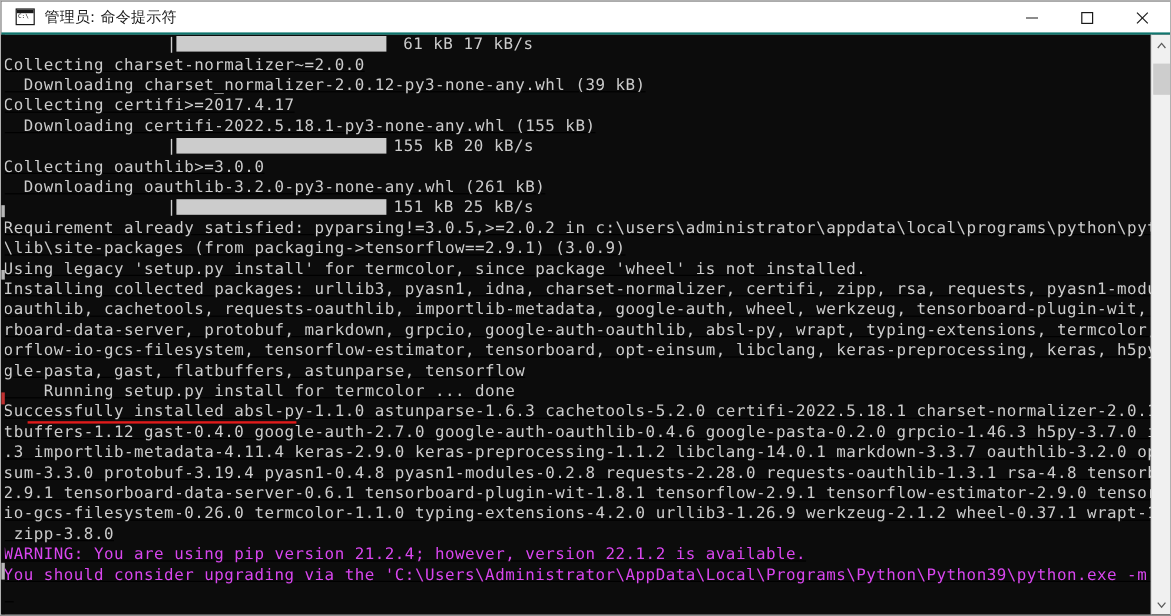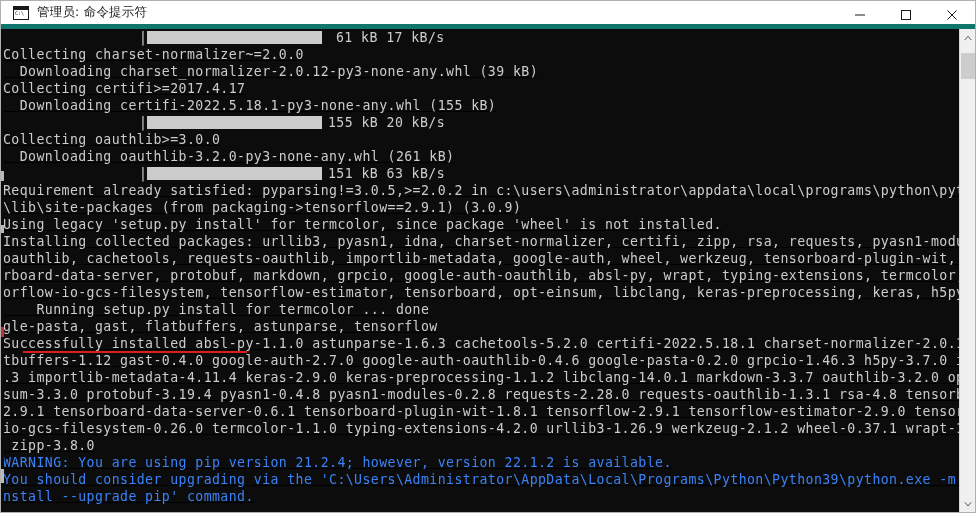--- a/index.html
+++ b/index.html
@@ -22,21 +22,21 @@
     border: 1px solid #b0b0b0;
     overflow: hidden;
   }
   
   .titlebar {
     height: 28px;
     background: #ffffff;
     display: flex;
     align-items: center;
     position: relative;
-    border-bottom: 5px solid #0f766e;
+    border-bottom: 2px solid #0f766e;
     box-sizing: border-box;
   }
   .title-icon {
     width: 16px;
     height: 14px;
     margin-left: 12px;
     margin-right: 8px;
     background: #ffffff;
     border: 1.5px solid #1a1a1a;
     box-sizing: border-box;
@@ -108,21 +108,21 @@
     font-family: "DejaVu Sans Mono", monospace;
     font-size: 13.2px;
     line-height: 17px;
     height: 17px;
     color: #cccccc;
     white-space: pre;
     letter-spacing: 0.42px;
     padding-left: 2px;
     position: relative;
   }
-  .line.warn { color: #3b82f6; }
+  .line.warn { color: #d946ef; }
   .line.blank { color: transparent; }
   .progress {
     height: 17px;
     position: relative;
     white-space: pre;
     font-family: "DejaVu Sans Mono", monospace;
     font-size: 13.2px;
     line-height: 17px;
     color: #cccccc;
     letter-spacing: 0.42px;
@@ -230,40 +230,39 @@
   <div class="console">
     <div class="screen" id="screen">
         <div class="progress"><span class="bar-pipe" style="margin-left: 136px;">|</span><span class="bar-fill" style="width: 175px;"></span><span class="bar-label" style="margin-left: 14px;">61 kB 17 kB/s</span></div>
         <div class="line">Collecting charset-normalizer~=2.0.0</div>
         <div class="line">  Downloading charset_normalizer-2.0.12-py3-none-any.whl (39 kB)</div>
         <div class="line">Collecting certifi&gt;=2017.4.17</div>
         <div class="line">  Downloading certifi-2022.5.18.1-py3-none-any.whl (155 kB)</div>
         <div class="progress"><span class="bar-pipe" style="margin-left: 136px;">|</span><span class="bar-fill" style="width: 175px;"></span><span class="bar-label" style="margin-left: 6px; text-align: center;">155 kB 20 kB/s</span></div>
         <div class="line">Collecting oauthlib&gt;=3.0.0</div>
         <div class="line">  Downloading oauthlib-3.2.0-py3-none-any.whl (261 kB)</div>
-        <div class="progress"><span class="bar-pipe" style="margin-left: 136px;">|</span><span class="bar-fill" style="width: 175px;"></span><span class="bar-label" style="margin-left: 6px;">151 kB 63 kB/s</span></div>
+        <div class="progress"><span class="bar-pipe" style="margin-left: 136px;">|</span><span class="bar-fill" style="width: 175px;"></span><span class="bar-label" style="margin-left: 6px;">151 kB 25 kB/s</span></div>
         <div class="line">Requirement already satisfied: pyparsing!=3.0.5,&gt;=2.0.2 in c:\users\administrator\appdata\local\programs\python\python39</div>
         <div class="line">\lib\site-packages (from packaging-&gt;tensorflow==2.9.1) (3.0.9)</div>
         <div class="line">Using legacy 'setup.py install' for termcolor, since package 'wheel' is not installed.</div>
         <div class="line">Installing collected packages: urllib3, pyasn1, idna, charset-normalizer, certifi, zipp, rsa, requests, pyasn1-modules,</div>
         <div class="line">oauthlib, cachetools, requests-oauthlib, importlib-metadata, google-auth, wheel, werkzeug, tensorboard-plugin-wit, tenso</div>
         <div class="line">rboard-data-server, protobuf, markdown, grpcio, google-auth-oauthlib, absl-py, wrapt, typing-extensions, termcolor, tens</div>
         <div class="line">orflow-io-gcs-filesystem, tensorflow-estimator, tensorboard, opt-einsum, libclang, keras-preprocessing, keras, h5py, goo</div>
+        <div class="line">gle-pasta, gast, flatbuffers, astunparse, tensorflow</div>
         <div class="line">    Running setup.py install for termcolor ... done</div>
-        <div class="line">gle-pasta, gast, flatbuffers, astunparse, tensorflow</div>
         <div class="line">Successfully installed absl-py-1.1.0 astunparse-1.6.3 cachetools-5.2.0 certifi-2022.5.18.1 charset-normalizer-2.0.12 fla<span class="red-underline" style="left: 22px; width: 224px; bottom: -1px;"></span></div>
         <div class="line">tbuffers-1.12 gast-0.4.0 google-auth-2.7.0 google-auth-oauthlib-0.4.6 google-pasta-0.2.0 grpcio-1.46.3 h5py-3.7.0 idna-3</div>
         <div class="line">.3 importlib-metadata-4.11.4 keras-2.9.0 keras-preprocessing-1.1.2 libclang-14.0.1 markdown-3.3.7 oauthlib-3.2.0 opt-ein</div>
         <div class="line">sum-3.3.0 protobuf-3.19.4 pyasn1-0.4.8 pyasn1-modules-0.2.8 requests-2.28.0 requests-oauthlib-1.3.1 rsa-4.8 tensorboard-</div>
         <div class="line">2.9.1 tensorboard-data-server-0.6.1 tensorboard-plugin-wit-1.8.1 tensorflow-2.9.1 tensorflow-estimator-2.9.0 tensorflow-</div>
         <div class="line">io-gcs-filesystem-0.26.0 termcolor-1.1.0 typing-extensions-4.2.0 urllib3-1.26.9 werkzeug-2.1.2 wheel-0.37.1 wrapt-1.14.1</div>
         <div class="line"> zipp-3.8.0</div>
         <div class="line warn">WARNING: You are using pip version 21.2.4; however, version 22.1.2 is available.</div>
         <div class="line warn">You should consider upgrading via the 'C:\Users\Administrator\AppData\Local\Programs\Python\Python39\python.exe -m pip i</div>
-        <div class="line warn">nstall --upgrade pip' command.</div>
         <div class="line blank"> </div>
       </div>
   </div>
 
   <div class="left-edge">
     <div class="nub" style="top:142px;height:10px;"></div>
     <div class="nub" style="top:196px;height:8px;"></div>
     <div class="nub red" style="top:298px;height:10px;"></div>
     <div class="nub" style="top:440px;height:14px;"></div>
   </div>

